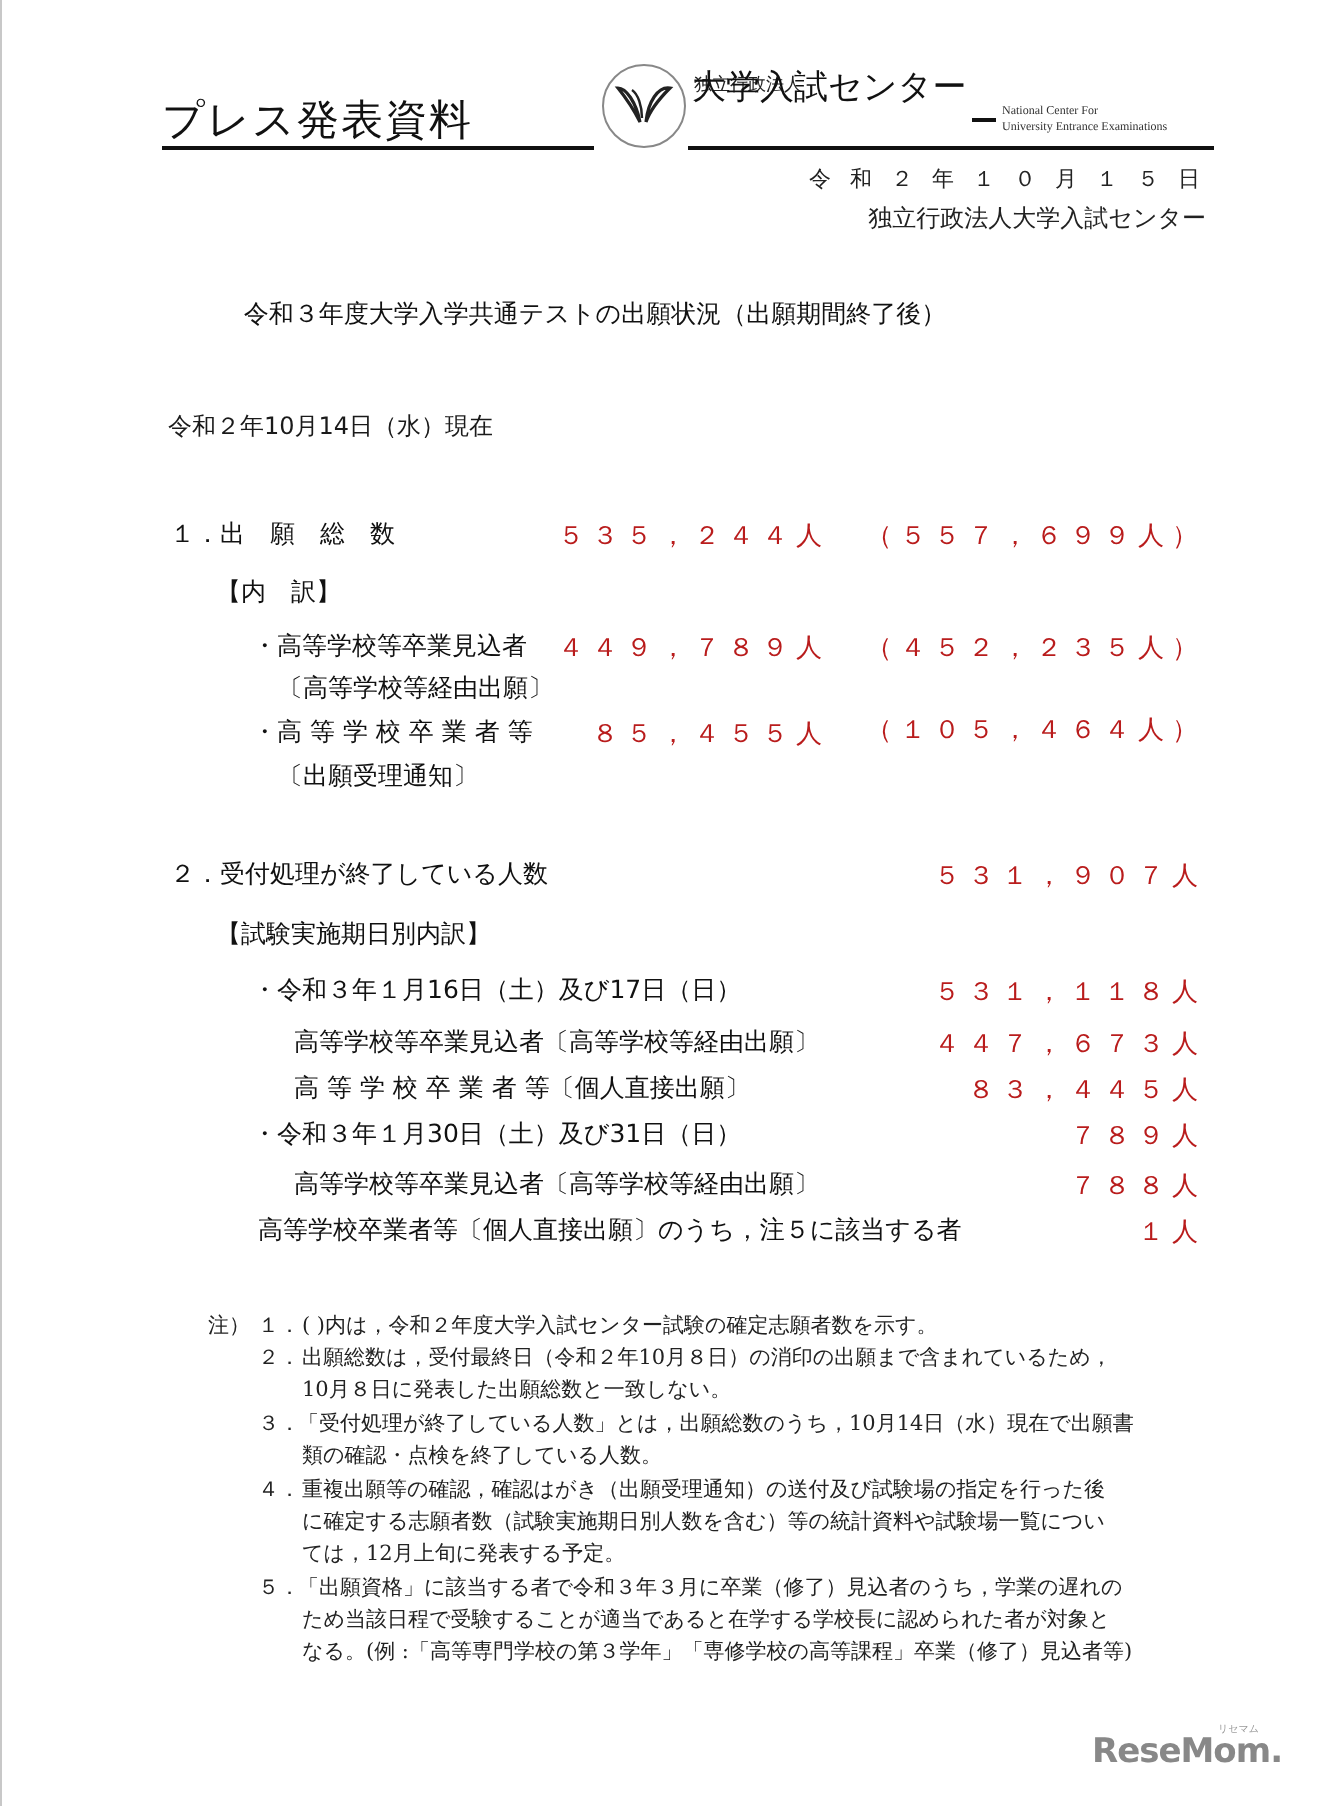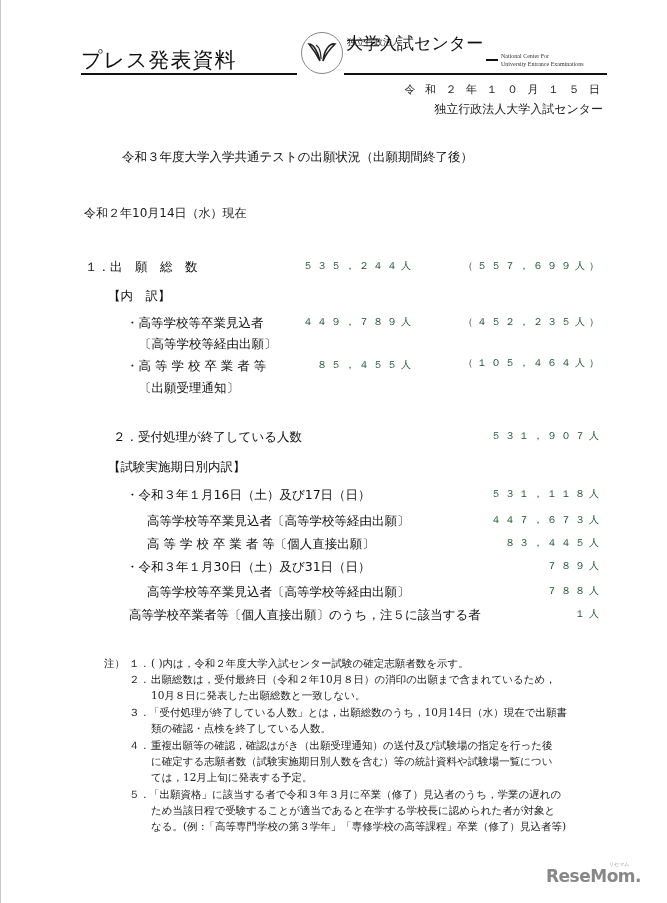--- a/index.html
+++ b/index.html
@@ -25,21 +25,21 @@
   .logo-en1 { left: 500px; top: 53px; font-family: "Liberation Serif", serif; font-size: 6px; color:#333; }
   .logo-en2 { left: 500px; top: 61px; font-family: "Liberation Serif", serif; font-size: 6px; color:#333; }
 
   .date { right: 64px; top: 82px; font-family: "DejaVu Serif", serif; font-size: 11px; letter-spacing: 3px; color: #222; }
   .org { right: 64px; top: 101px; font-family: "DejaVu Serif", serif; font-size: 12px; color: #222; }
 
   .doc-title { left: 0; width: 593px; text-align: center; top: 149px; font-size: 12.5px; color: #111; }
   .as-of { left: 83px; top: 205px; font-size: 12px; }
 
   .row { font-size: 12.5px; color:#111; }
-  .num { font-size: 10px; letter-spacing: 4px; color:#14532d; text-align: right; }
+  .num { font-size: 13px; letter-spacing: 4px; color:#b91c1c; text-align: right; }
 
   .notes { font-family: "DejaVu Serif", serif; font-size: 10.5px; color:#222; line-height: 16px; }
 
   .resemom { left: 545px; top: 866px; font-size: 17px; font-weight: bold; color: #888; letter-spacing: -0.5px; }
   .resemom-ruby { left: 608px; top: 861px; font-size: 5px; color: #999; }
 </style>
 </head>
 <body>
 
 <div class="abs press-title">プレス発表資料</div>
@@ -74,21 +74,21 @@
 <div class="abs row" style="left:125px; top:315px;">・高等学校等卒業見込者</div>
 <div class="abs num" style="right:252px; top:315px;">４４９，７８９人</div>
 <div class="abs num" style="right:64px; top:315px;">（４５２，２３５人）</div>
 <div class="abs row" style="left:138px; top:336px;">〔高等学校等経由出願〕</div>
 
 <div class="abs row" style="left:125px; top:358px;">・高 等 学 校 卒 業 者 等</div>
 <div class="abs num" style="right:252px; top:358px;">８５，４５５人</div>
 <div class="abs num" style="right:64px; top:356px;font-family:Liberation Serif, serif;">（１０５，４６４人）</div>
 <div class="abs row" style="left:138px; top:380px;">〔出願受理通知〕</div>
 
-<div class="abs row" style="left:84px; top:429px;margin-left:28px;">２．受付処理が終了している人数</div>
+<div class="abs row" style="left:84px; top:429px;">２．受付処理が終了している人数</div>
 <div class="abs num" style="right:64px; top:429px;">５３１，９０７人</div>
 
 <div class="abs row" style="left:107px; top:459px;">【試験実施期日別内訳】</div>
 
 <div class="abs row" style="left:125px; top:487px;">・令和３年１月16日（土）及び17日（日）</div>
 <div class="abs num" style="right:64px; top:487px;">５３１，１１８人</div>
 
 <div class="abs row" style="left:146px; top:513px;">高等学校等卒業見込者〔高等学校等経由出願〕</div>
 <div class="abs num" style="right:64px; top:513px;">４４７，６７３人</div>
 

